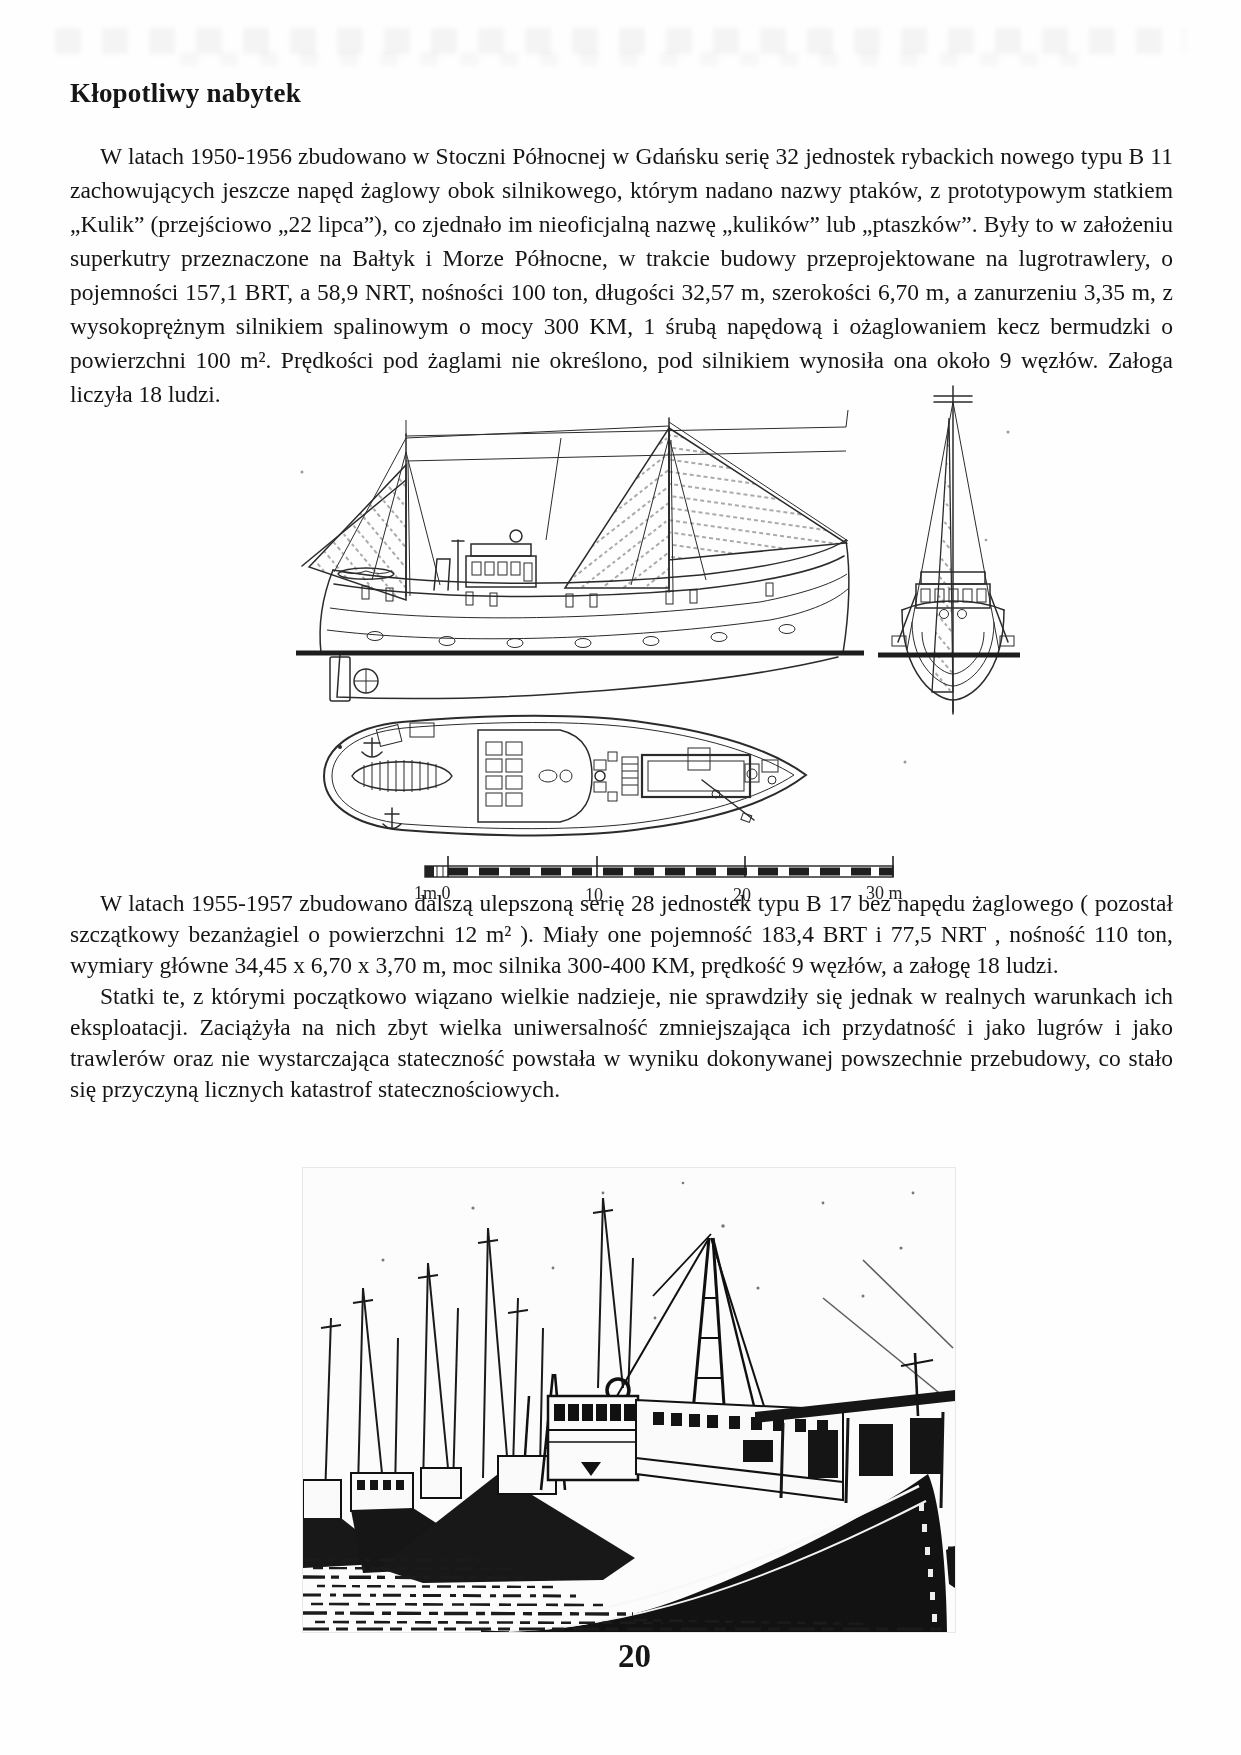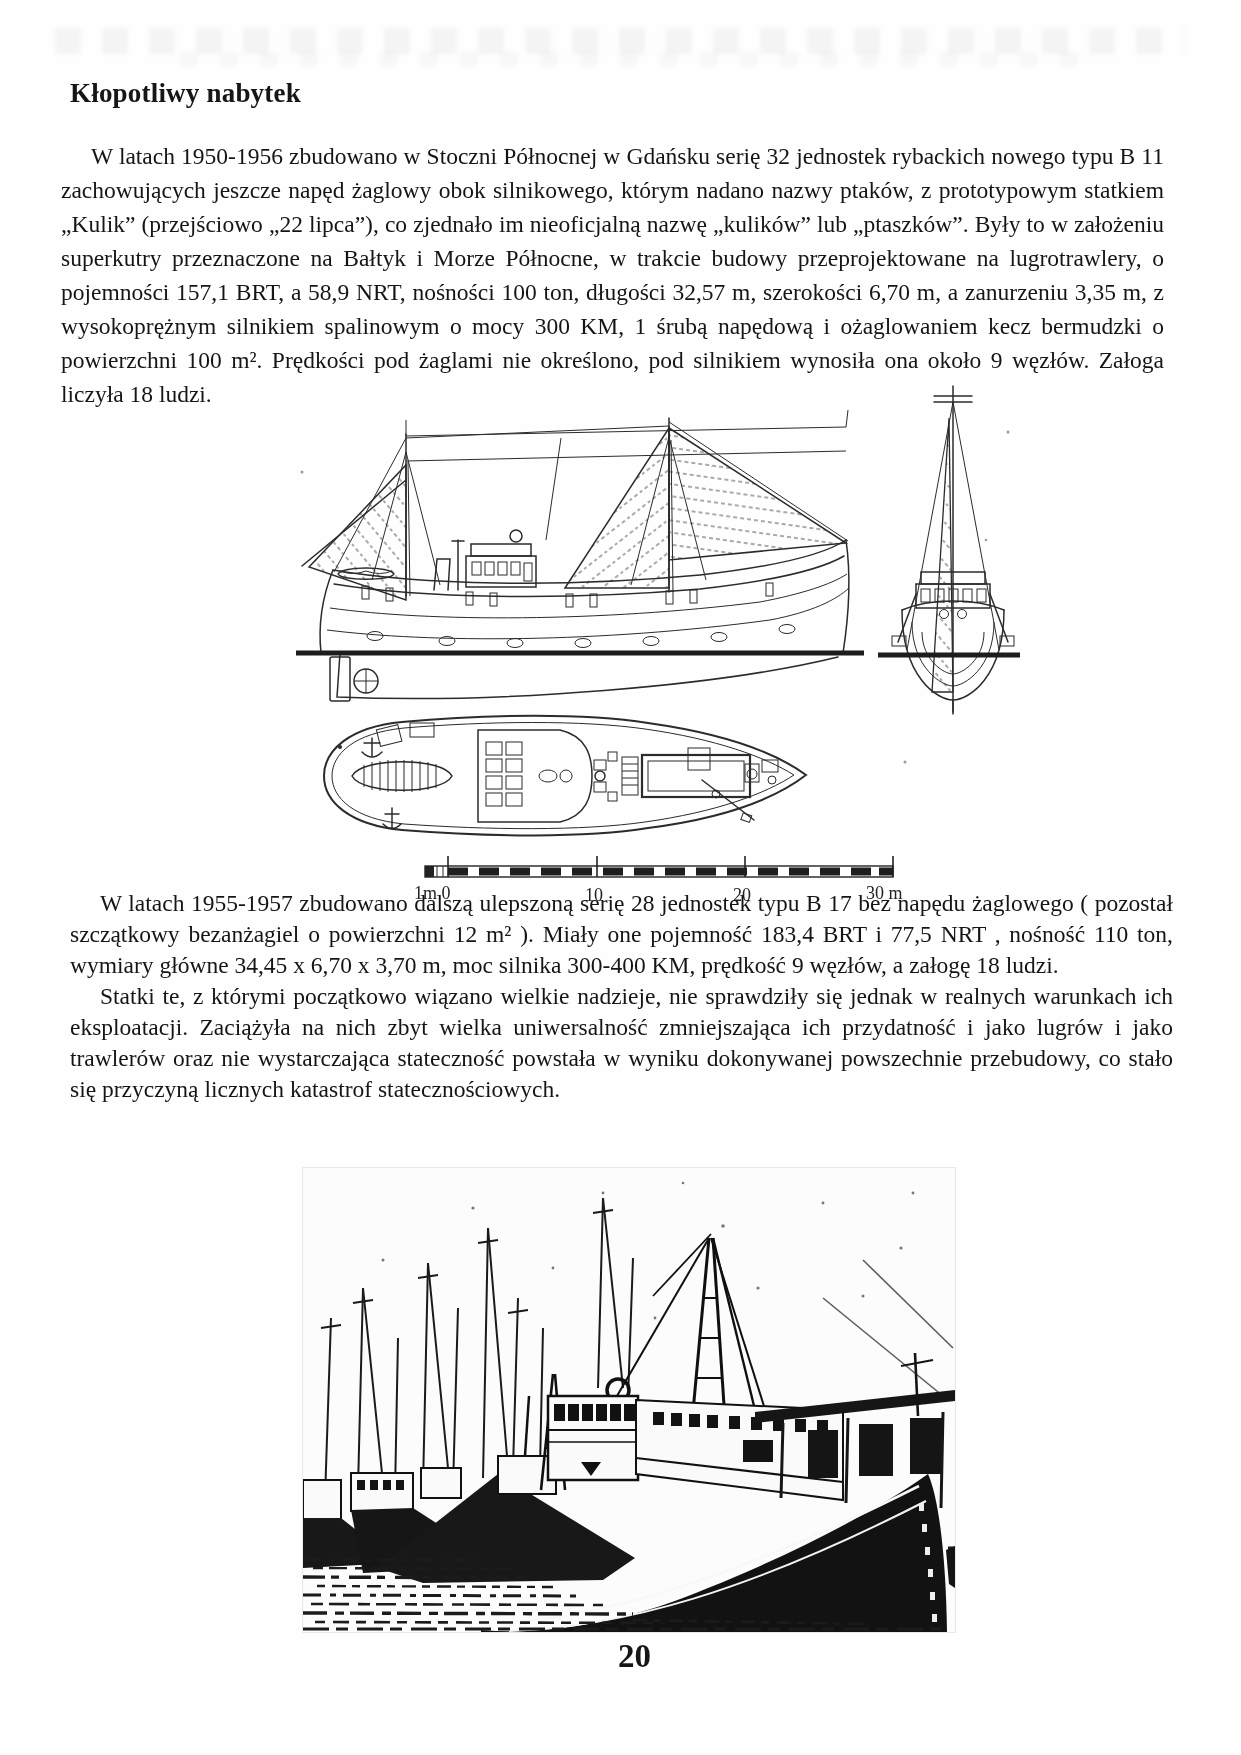--- a/index.html
+++ b/index.html
@@ -7,21 +7,21 @@
   .page{position:relative;width:1241px;height:1755px;background:#fefefe;overflow:hidden;padding-left:28px;}
   .smudge{position:absolute;left:55px;top:28px;width:1130px;height:26px;
     background:repeating-linear-gradient(90deg,rgba(120,120,120,.07) 0 26px,rgba(0,0,0,0) 26px 47px);
     filter:blur(2px);}
   .smudge2{position:absolute;left:180px;top:52px;width:900px;height:14px;
     background:repeating-linear-gradient(90deg,rgba(120,120,120,.05) 0 18px,rgba(0,0,0,0) 18px 40px);
     filter:blur(2px);}
   h1.title{position:absolute;left:70px;top:78px;margin:0;font-size:27px;font-weight:bold;letter-spacing:.2px;}
   .par{font-size:23.5px;line-height:34px;text-align:justify;text-indent:30px;margin:0;
        color:#151515;}
-  #p1{position:absolute;left:61px;top:139px;width:1103px;}
+  #p1{position:absolute;left:70px;top:139px;width:1103px;}
   .lowerText{position:absolute;left:70px;top:888px;width:1103px;}
   .lowerText .par{line-height:31px;}
   svg.figure{position:absolute;left:280px;top:378px;}
   svg.photo{position:absolute;left:303px;top:1168px;background:#fcfcfc;outline:1px solid #e8e8e8;}
   .pageNum{position:absolute;left:0;right:0;top:1638px;text-align:center;
            font-size:33px;font-weight:bold;}
   .fline{stroke:#2b2b2b;stroke-width:1.5;fill:none;stroke-linecap:round;}
   .thin{stroke:#2b2b2b;stroke-width:1;fill:none;}
 </style>
 </head>

